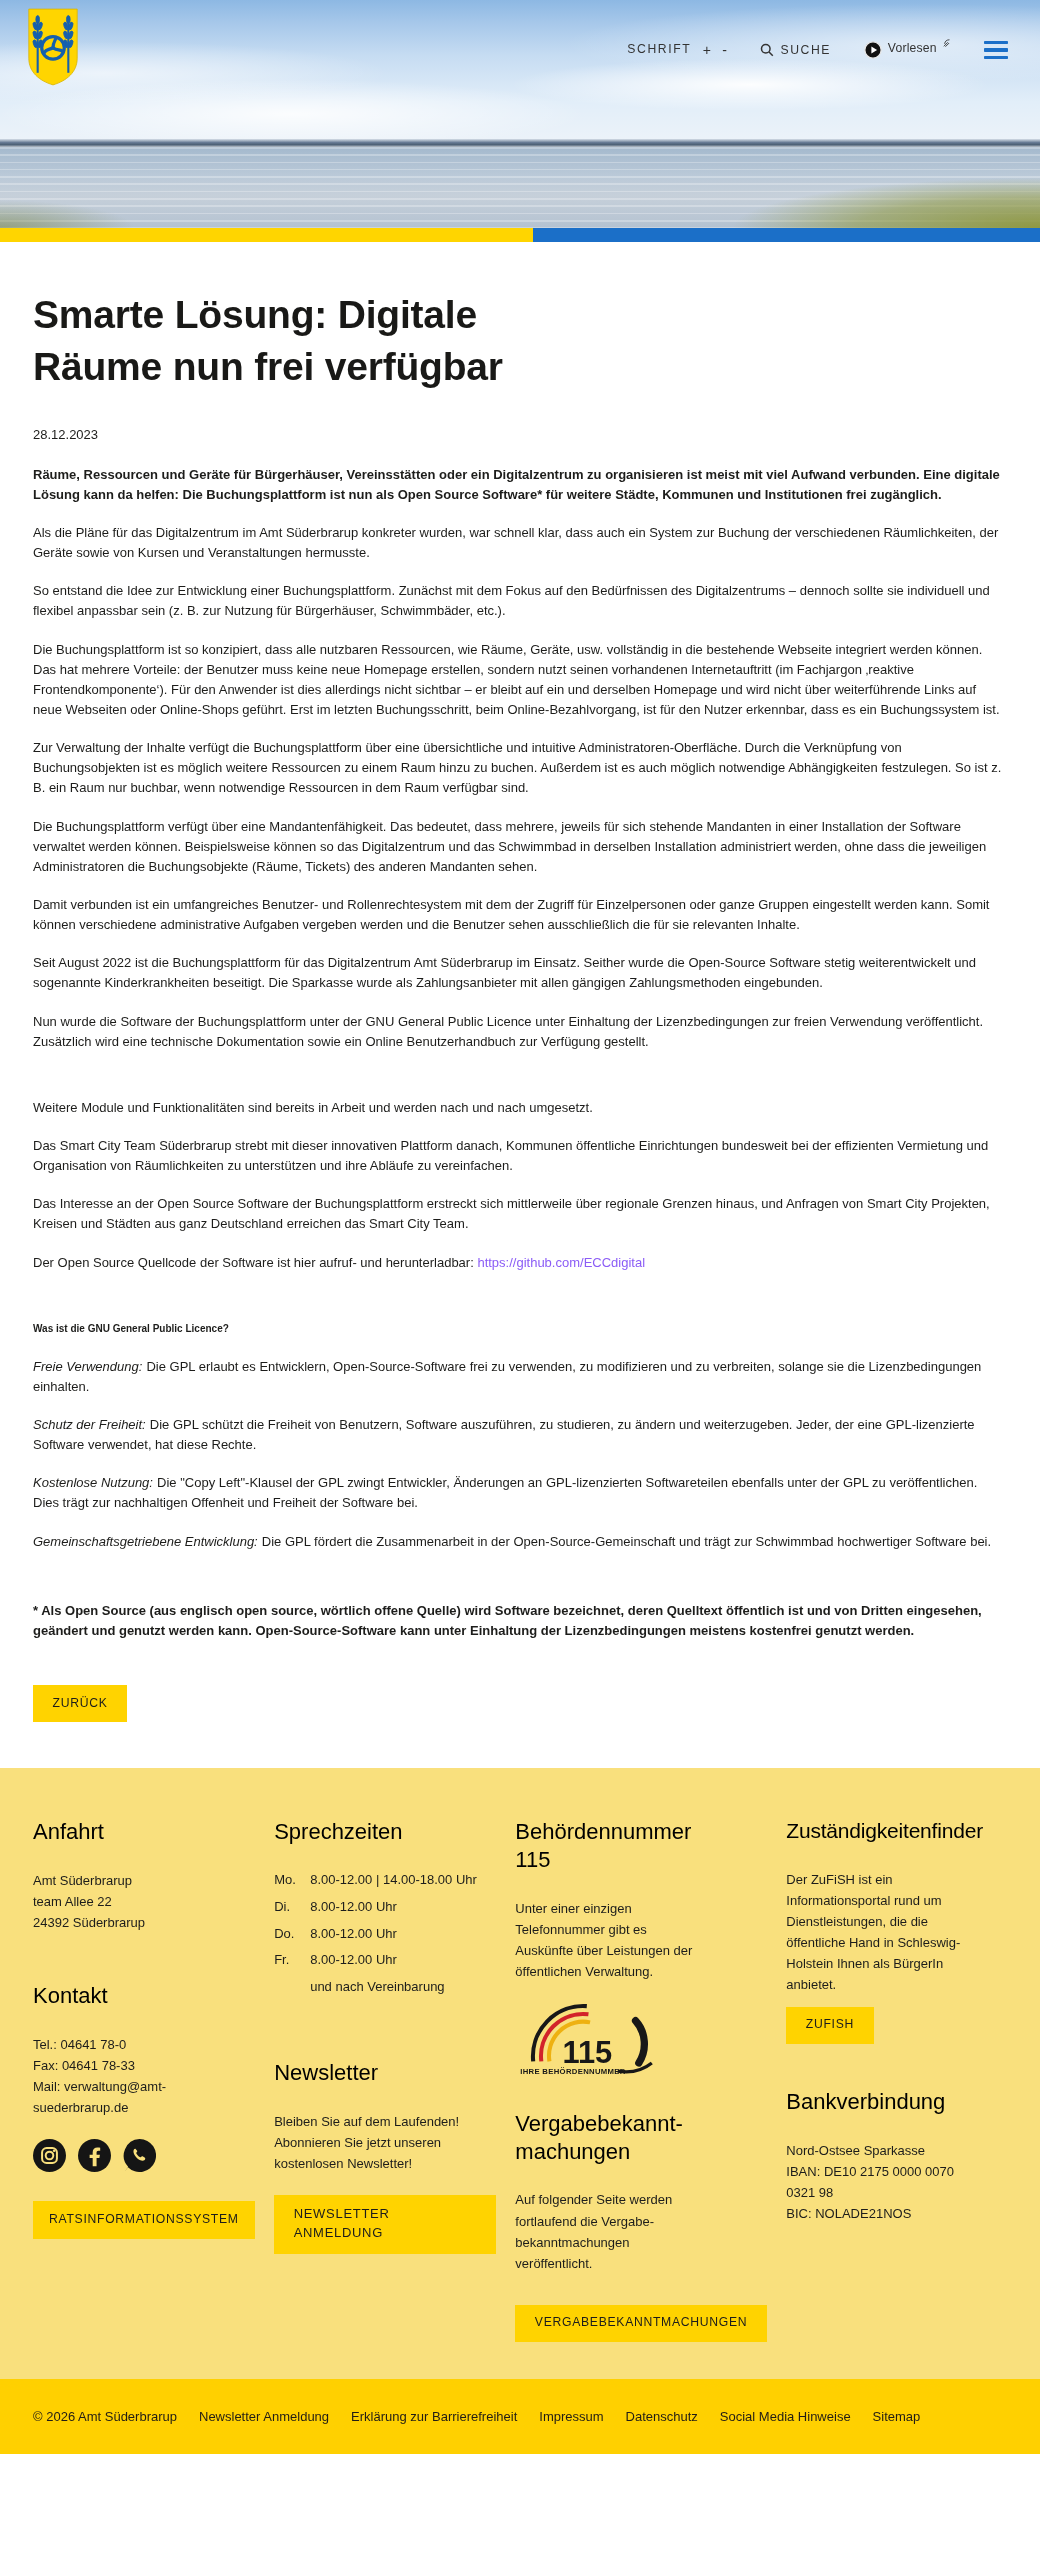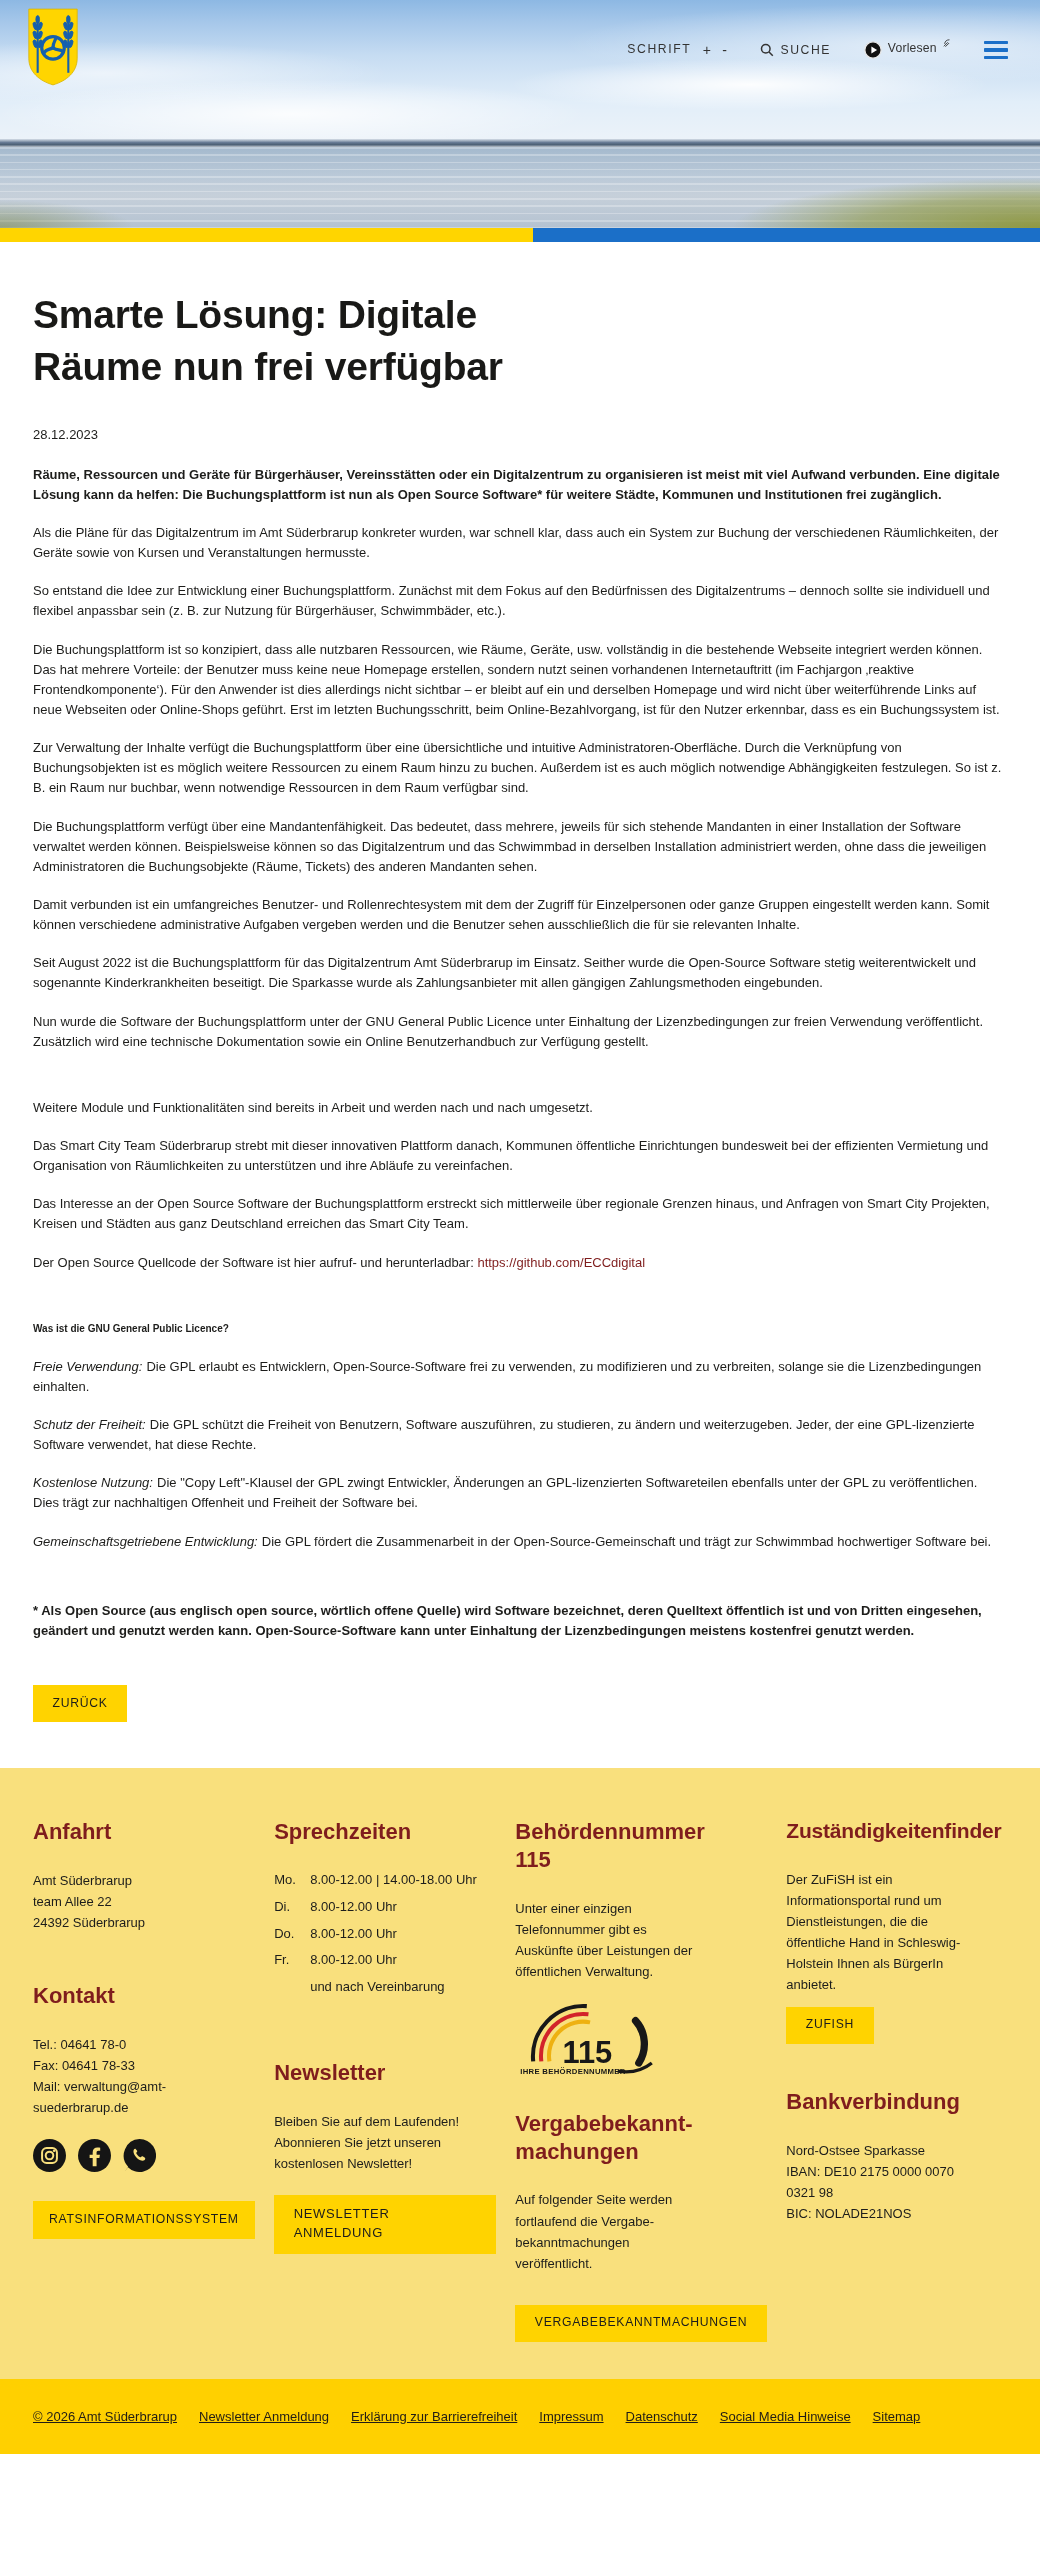--- a/index.html
+++ b/index.html
@@ -46,31 +46,31 @@
   
   .article{padding:47px 33px 0;}
   h1{margin:0 0 34px;font-size:39px;line-height:1.33;font-weight:700;color:#191917;letter-spacing:-0.2px;}
   h1 .tl{display:block;}
   .date{font-size:13px;margin-bottom:23px;}
   .lead{font-weight:700;}
   .article p{margin:0 0 18px;font-size:13px;line-height:1.55;max-width:973px;}
   .extra-gap{margin-top:46px !important;}
   .gpl-heading{font-weight:700;font-size:10px;margin:50px 0 23px;}
   .gpl em{font-style:italic;padding-right:4.1px;}
-  .ext-link{color:#7f1d1d;text-decoration:none;}
+  .ext-link{color:#8b5cf6;text-decoration:none;}
   .footnote{font-weight:700;margin-top:49px !important;}
 
   .btn{display:inline-block;background:#ffd300;color:#1d1d1b;text-decoration:none;
     font-size:12.2px;letter-spacing:0.7px;padding:9.8px 19.5px;line-height:1.45;cursor:pointer;}
   .back-btn{margin:26px 0 46px;}
 
   
   .footer{background:#f9e07d;padding:50px 33px 37px;display:grid;
     grid-template-columns:repeat(4,1fr);column-gap:19.5px;align-items:start;}
-  .footer h2{margin:0 0 24.4px;font-size:22px;font-weight:700;color:#7f1d1d;line-height:1.25;}
+  .footer h2{margin:0 0 24.4px;font-size:22px;font-weight:400;color:#000000;line-height:1.25;}
   .f-text{font-size:13px;line-height:1.62;max-width:190px;}
   .f-text p, .fcol p.f-text{margin:0 0 6.5px;}
   .kontakt-h{margin-top:49px !important;}
   .newsletter-h{margin-top:62px !important;}
   .vergabe-h{margin-top:34px !important;max-width:203px;}
   .bank-h{margin-top:44px !important;}
   .b-heading{max-width:195px;}
   .z-heading{white-space:nowrap;font-size:21px !important;letter-spacing:-0.2px;}
 
   .sz{font-size:13px;line-height:1.5;}
@@ -81,21 +81,21 @@
   .social{display:flex;gap:12.2px;margin:21px 0 0;}
   .social a{display:block;width:33px;height:33px;}
   .btn-rats{margin-top:29px;width:100%;box-sizing:border-box;text-align:center;padding:9.8px 6.5px;}
   .btn-news{margin-top:21px;width:100%;box-sizing:border-box;padding:10.6px 49px 10.6px 19.5px;font-size:13px;}
   .btn-vergabe{margin-top:24.4px;white-space:nowrap;}
   .btn-zufish{margin-top:4.9px;}
   .logo115{margin:16.3px 0 0 4.9px;display:block;}
 
   
   .bottombar{background:#ffd000;height:75px;display:flex;align-items:center;gap:22px;
-    padding:0 33px;font-size:13px;color:#221d15;text-decoration:underline;}
+    padding:0 33px;font-size:13px;color:#221d15;}
   .bottombar a{color:#221d15;text-decoration:none;cursor:pointer;}
 </style>
 </head>
 <body>
 
 <div class="page">
 
   <header class="hero">
     <div class="sky"></div>
     <div class="treeline"></div>

